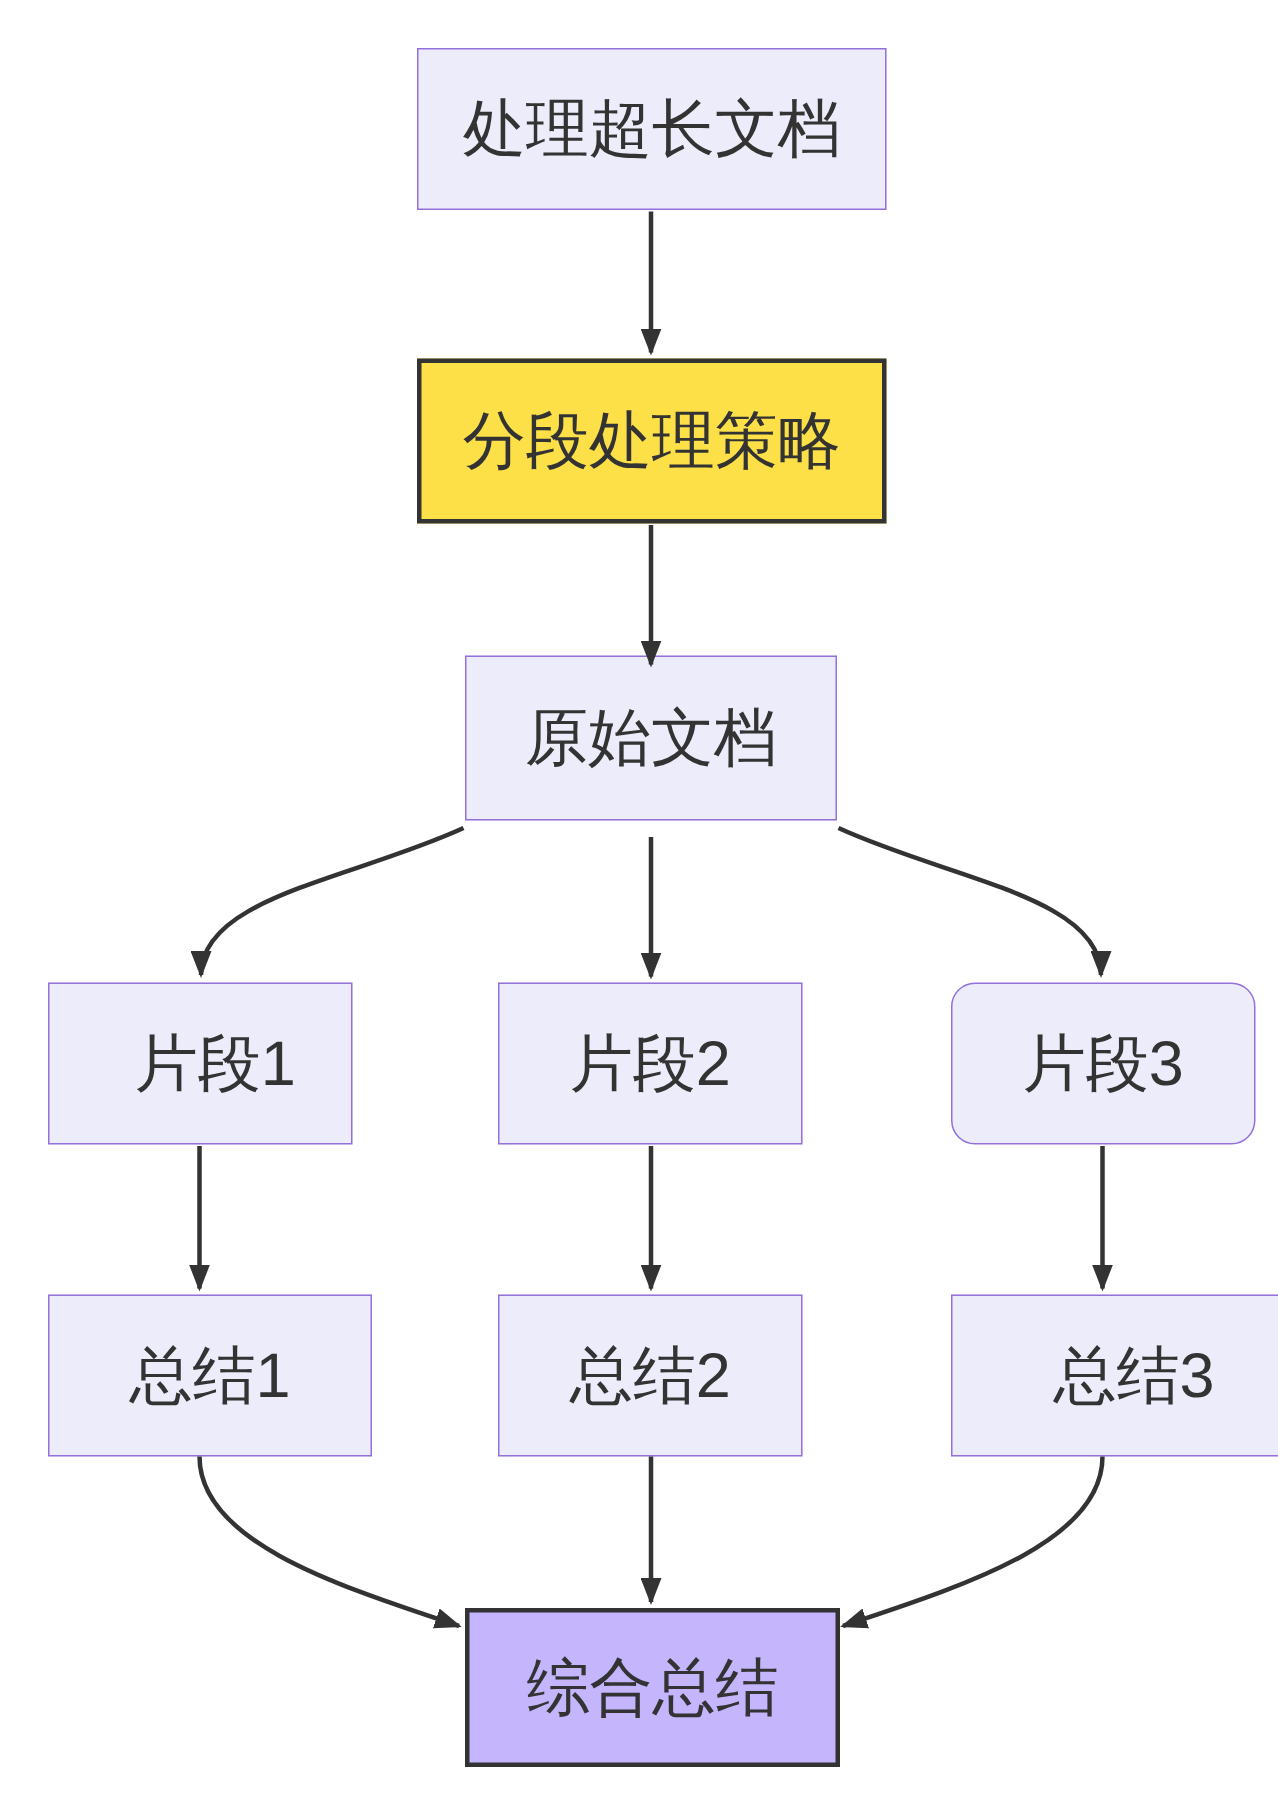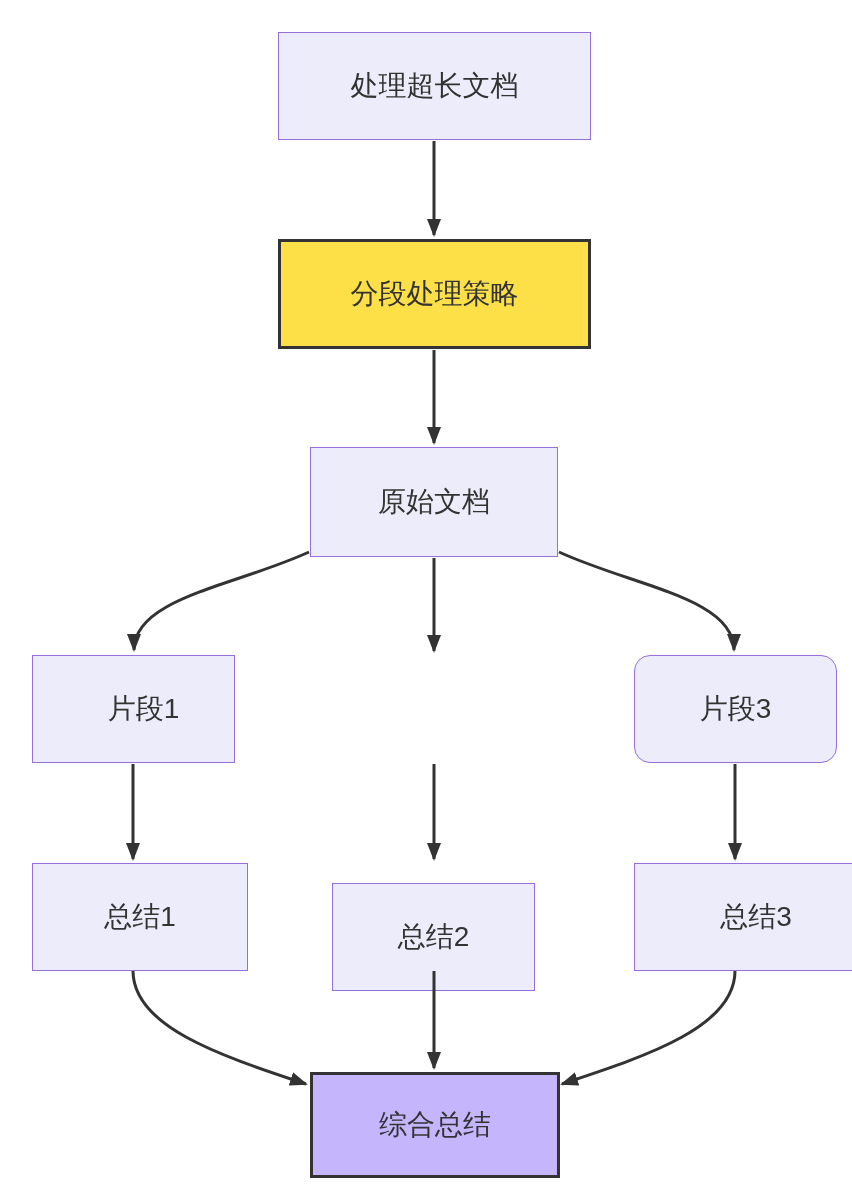--- a/index.html
+++ b/index.html
@@ -20,21 +20,21 @@
     left: 0;
     top: 0;
     pointer-events: none;
   }
   .node {
     position: absolute;
     box-sizing: border-box;
     display: flex;
     align-items: center;
     justify-content: center;
-    font-size: 28px;
+    font-size: 42px;
     line-height: 1.2;
     color: #333333;
     background: #ECECFB;
     border: 1.5px solid #9370DB;
     text-align: center;
     white-space: nowrap;
   }
   .node.highlight {
     background: #fde047;
     border: 3.5px solid #333333;
@@ -46,30 +46,31 @@
 </style>
 </head>
 <body>
 
 <div class="canvas">
 
   <div class="node" style="left:278px; top:32px;  width:313px; height:108px;">处理超长文档</div>
 
   <div class="node highlight" style="left:278px; top:239px; width:313px; height:110px;">分段处理策略</div>
 
-  <div class="node" style="left:310px; top:447px; width:248px; height:110px;">原始文档</div>
+  <div class="node" style="left:310px; top:437px; width:248px; height:110px;">原始文档</div>
 
   <div class="node" style="left:32px;  top:655px; width:203px; height:108px;padding-left:20px;">片段1</div>
 
+  <div class="node" style="left:332px; top:655px; width:203px; height:108px;">片段2</div>
 
   <div class="node" style="left:634px; top:655px; width:203px; height:108px;border-radius:16px;">片段3</div>
 
   <div class="node" style="left:32px;  top:863px; width:216px; height:108px;">总结1</div>
 
-  <div class="node" style="left:332px; top:863px; width:203px; height:108px;margin-top:20px;">总结2</div>
+  <div class="node" style="left:332px; top:863px; width:203px; height:108px;">总结2</div>
 
   <div class="node" style="left:634px; top:863px; width:244px; height:108px;">总结3</div>
 
   <div class="node result" style="left:310px; top:1072px; width:250px; height:106px;">综合总结</div>
 
   <svg class="edges" width="852" height="1196" viewBox="0 0 852 1196">
     <defs>
       <marker id="arrow" markerUnits="userSpaceOnUse" markerWidth="18" markerHeight="14" viewBox="0 0 18 14" refX="16" refY="7" orient="auto">
         <path d="M0,0 L18,7 L0,14 Z" fill="#333333"></path>
       </marker>

